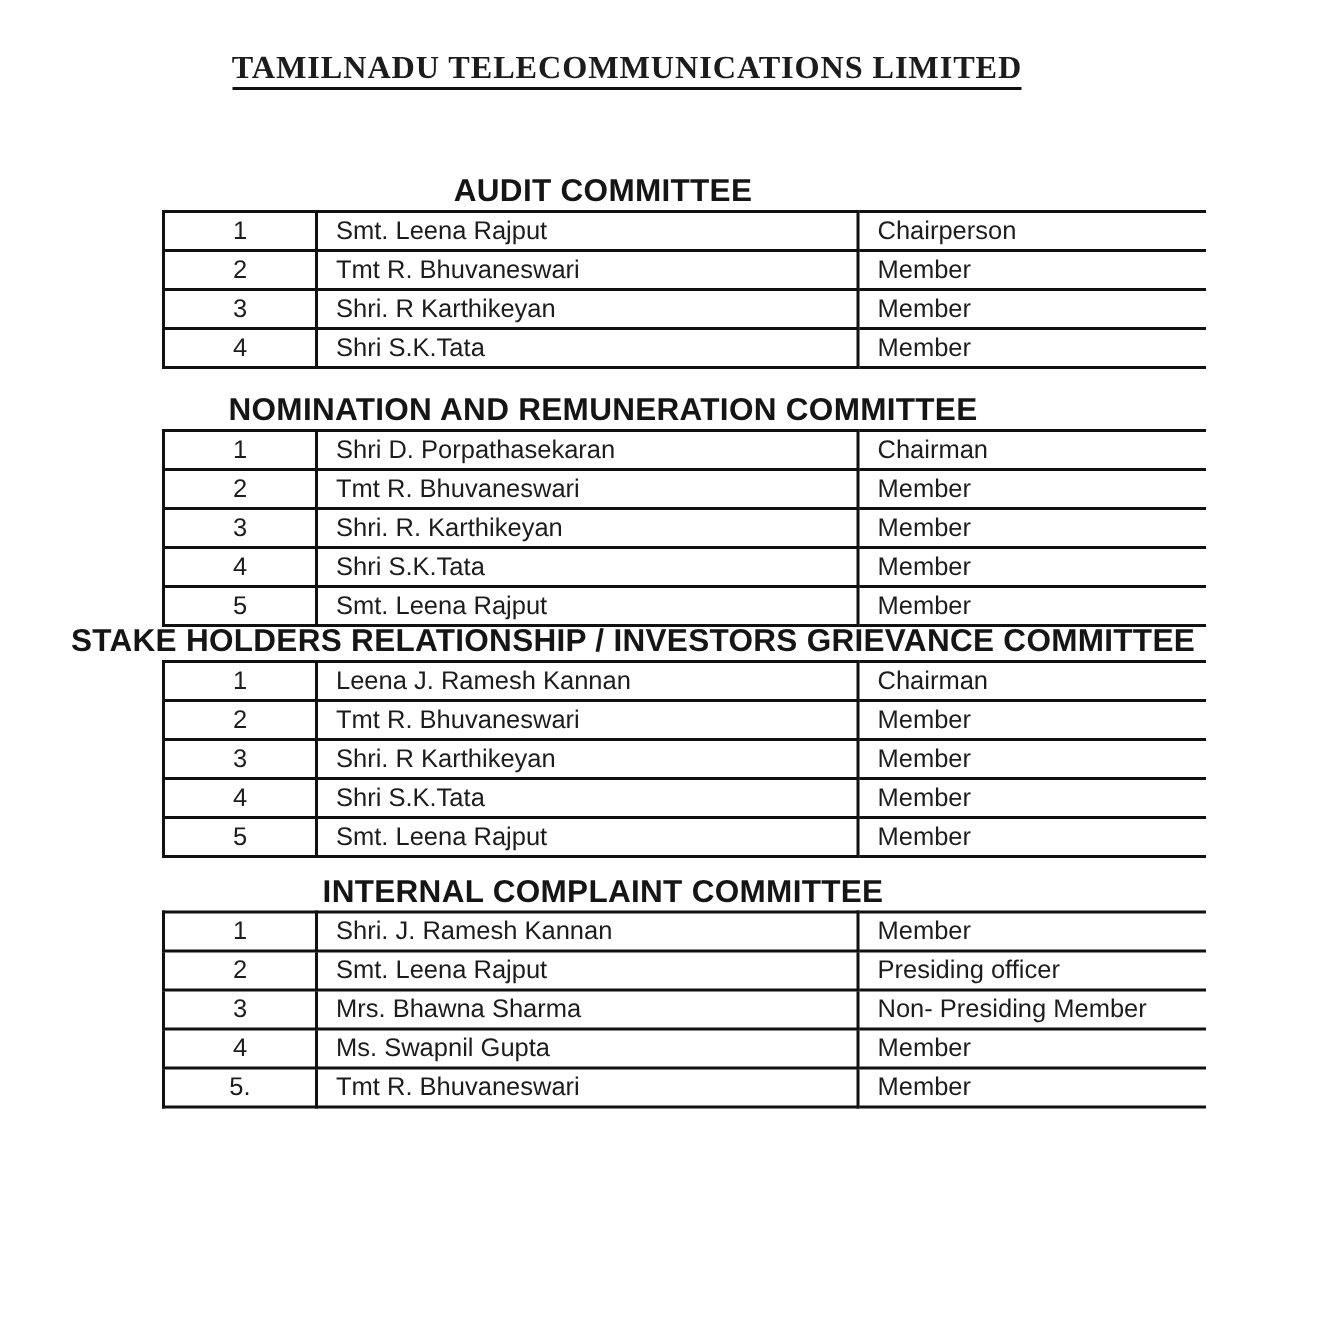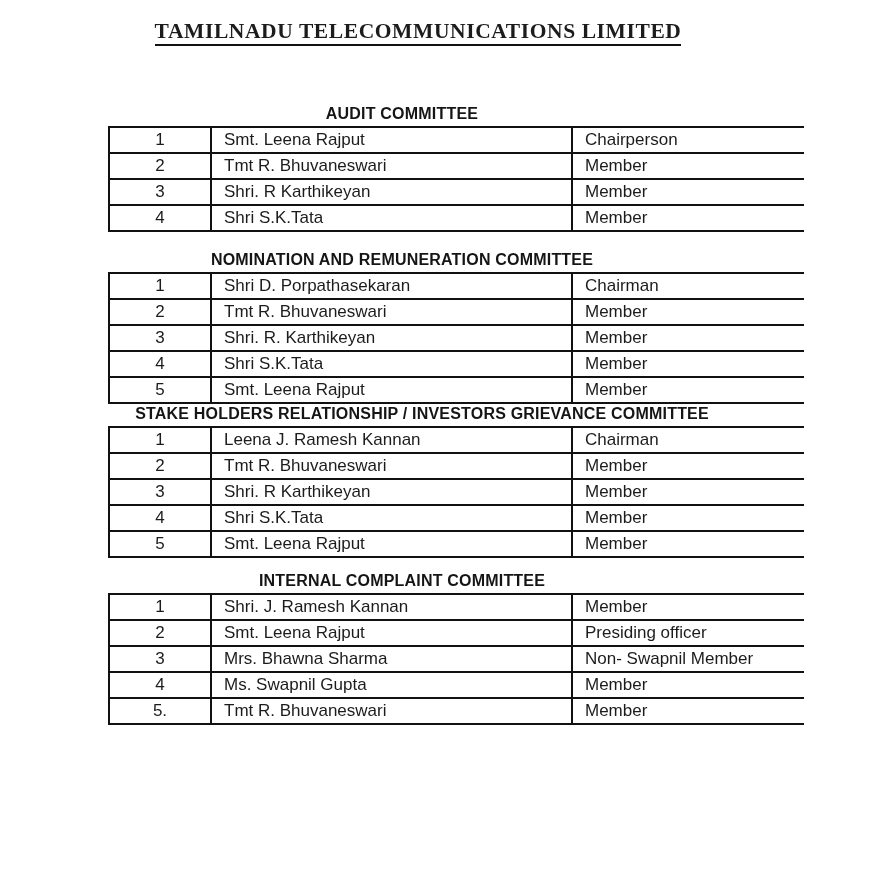--- a/index.html
+++ b/index.html
@@ -9,40 +9,40 @@
   }
   .page {
     position: relative;
     width: 804px;
     height: 891px;
     background: #ffffff;
     color: #1c1c1c;
     font-family: "Liberation Sans", sans-serif;
     overflow: hidden;
     box-sizing: border-box;
-    padding-top: 19px;
+    padding-top: 33px;
     border-radius: 25px;
   }
   .doc-title {
     font-family: "Liberation Serif", serif;
     font-weight: bold;
     font-size: 21.5px;
     line-height: 24px;
     text-align: center;
     letter-spacing: 0.6px;
     padding-left: 32px; 
   }
   .doc-title .underline {
     display: inline-block;
     border-bottom: 2.5px solid #111;
     padding-bottom: 1px;
   }
   .committee-heading {
     font-weight: bold;
-    font-size: 16px;
+    font-size: 21px;
     line-height: 20px;
     text-align: center;
     letter-spacing: 0.2px;
     color: #151515;
     margin: 0 0 2px 0;
   }
   .sec-audit      { margin-top: 58px; }
   .sec-nomination { margin-top: 18px; }
   .sec-stake      { }
   .sec-internal   { margin-top: 13px; }
@@ -204,21 +204,21 @@
             <td>Member</td>
           </tr>
           <tr>
             <td class="serial-cell">2</td>
             <td>Smt. Leena Rajput</td>
             <td>Presiding officer</td>
           </tr>
           <tr>
             <td class="serial-cell">3</td>
             <td>Mrs. Bhawna Sharma</td>
-            <td>Non- Swapnil Member</td>
+            <td>Non- Presiding Member</td>
           </tr>
           <tr>
             <td class="serial-cell">4</td>
             <td>Ms. Swapnil Gupta</td>
             <td>Member</td>
           </tr>
           <tr>
             <td class="serial-cell">5.</td>
             <td>Tmt R. Bhuvaneswari</td>
             <td>Member</td>

